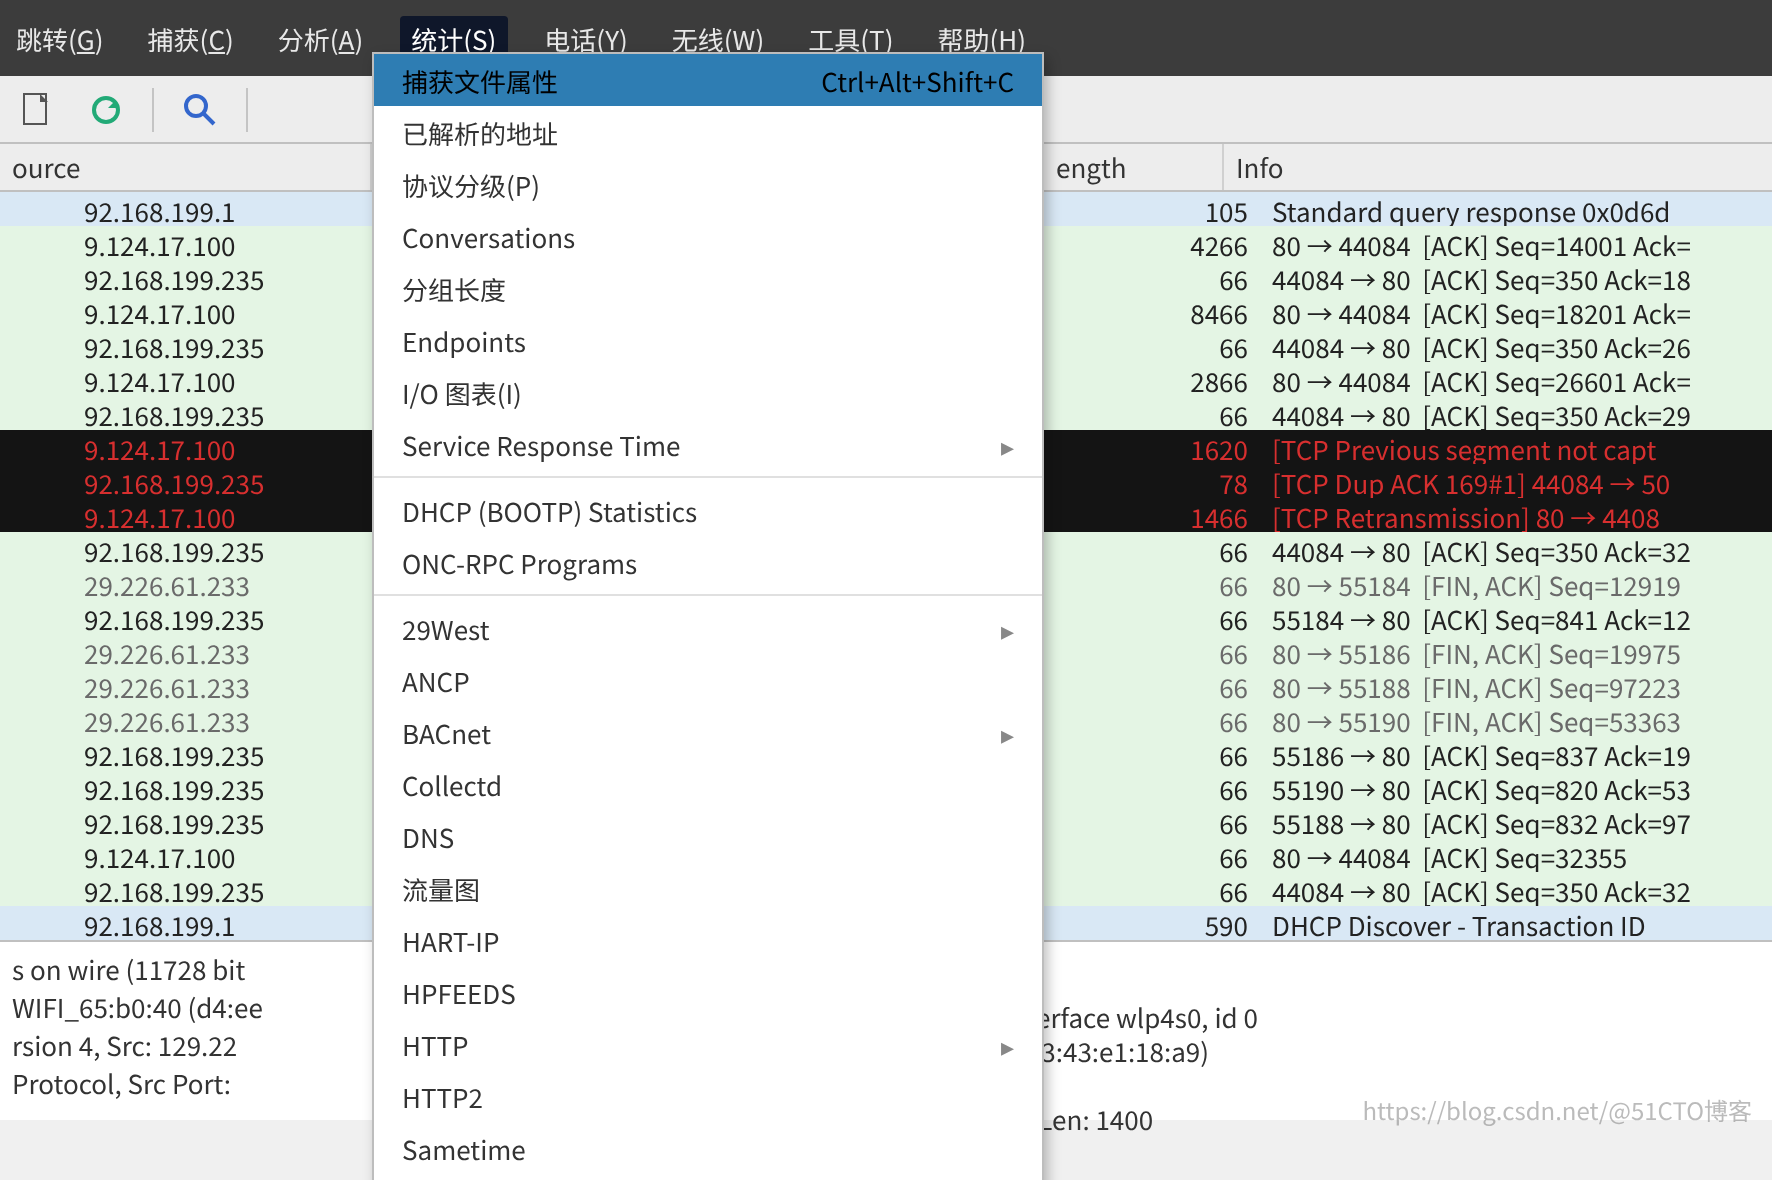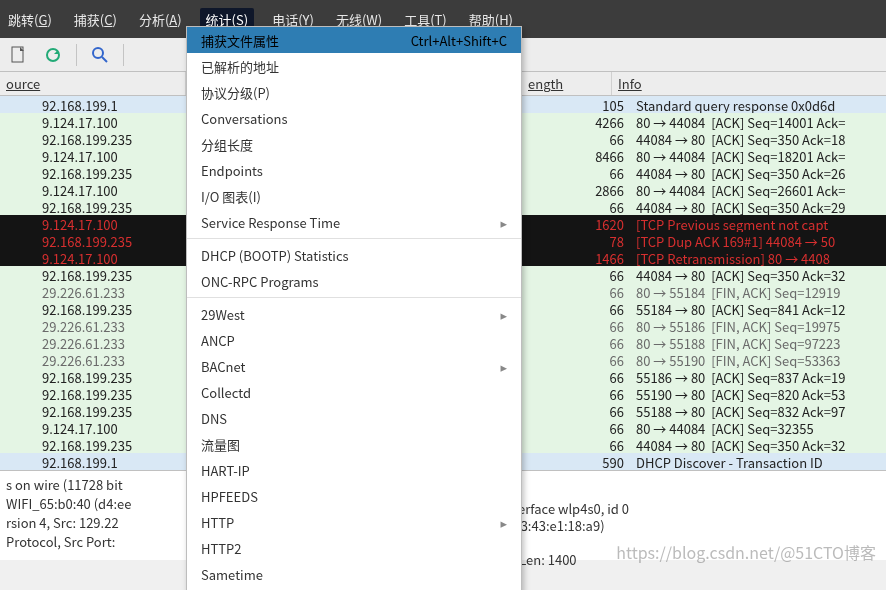--- a/index.html
+++ b/index.html
@@ -5,39 +5,39 @@
 * { margin: 0; padding: 0; box-sizing: border-box; font-family: "Noto Sans CJK SC", "DejaVu Sans", sans-serif; font-size: 13px; }
 body { background: #f0f0f0; width: 886px; height: 590px; overflow: hidden; position: relative; }
 .menubar { background: #3c3c3c; color: #e8e8e8; height: 38px; display: flex; align-items: center; padding: 0 4px; gap: 14px; }
 .menubar-item { cursor: pointer; padding: 2px 4px; }
 .menubar-item.active { background: #0f172a; color: #fff; border-radius: 2px; padding: 2px 6px; }
 .menubar-item u { text-decoration: underline; }
 .toolbar { background: #ededed; height: 34px; border-bottom: 1px solid #c0c0c0; display: flex; align-items: center; padding: 0 6px; gap: 8px; }
 .tb-btn { width: 26px; height: 26px; display: flex; align-items: center; justify-content: center; border: 1px solid transparent; border-radius: 3px; }
 .sep { width: 1px; height: 22px; background: #c4c4c4; margin: 0 2px; }
 .columns-header { background: #ededed; border-bottom: 1px solid #c0c0c0; height: 24px; display: flex; align-items: center; color: #333; }
-.col { border-right: 1px solid #d0d0d0; padding: 0 6px; height: 100%; display: flex; align-items: center; text-decoration: underline; }
+.col { border-right: 1px solid #d0d0d0; padding: 0 6px; height: 100%; display: flex; align-items: center; }
 .packet-list { font-family: "DejaVu Sans Mono","Courier New",monospace; font-size: 13px; }
 .row { display: flex; height: 17px; white-space: pre; }
 .row .c-src { flex: 0 0 186px; padding-left: 4px; overflow: hidden; margin-left: 38px; }
 .row .c-len { flex: 0 0 70px; text-align: right; padding-right: 6px; }
 .row .c-info { flex: 1; overflow: hidden; padding-left: 6px; }
 .row.green { background: #e4f5e4; color: #222; }
 .row.dns { background: #d9e8f5; color: #222; }
 .row.dhcp { background: #d9e8f5; color: #222; }
 .row.black { background: #141414; color: #d72f2f; }
 .row.fin { background: #e4f5e4; color: #6a6a6a; }
 .popup { position: absolute; left: 186px; top: 26px; width: 336px; background: #fff; border: 1px solid #bdbdbd; box-shadow: 2px 3px 6px rgba(0,0,0,.25); z-index: 50; }
 .popup-item { height: 26px; display: flex; align-items: center; padding: 0 14px; justify-content: space-between; color: #333; }
 .popup-item.selected { background: #2e7db3; color: #000000; }
 .popup-item.sub::after { content: "▸"; color: #888; }
 .popup-sep { height: 1px; background: #e0e0e0; margin: 3px 0; }
 .detail { font-family: "DejaVu Sans Mono","Courier New",monospace; font-size: 13px; background: #fff; border-top: 1px solid #c0c0c0; padding: 4px 6px; color: #333; }
 .detail-right { position: absolute; left: 491px; margin-top: 24px; }
-.watermark { position: absolute; right: 10px; bottom: 26px; color: rgba(120,120,120,.5); font-size: 16px; }
+.watermark { position: absolute; right: 10px; bottom: 26px; color: rgba(120,120,120,.5); font-size: 12px; }
 </style>
 </head>
 <body>
 
 <div class="menubar">
   <span class="menubar-item"><span>跳转(</span><u>G</u><span>)</span></span>
   <span class="menubar-item"><span>捕获(</span><u>C</u><span>)</span></span>
   <span class="menubar-item"><span>分析(</span><u>A</u><span>)</span></span>
   <span class="menubar-item active"><span>统计(</span><u>S</u><span>)</span></span>
   <span class="menubar-item"><span>电话(</span><u>Y</u><span>)</span></span>

